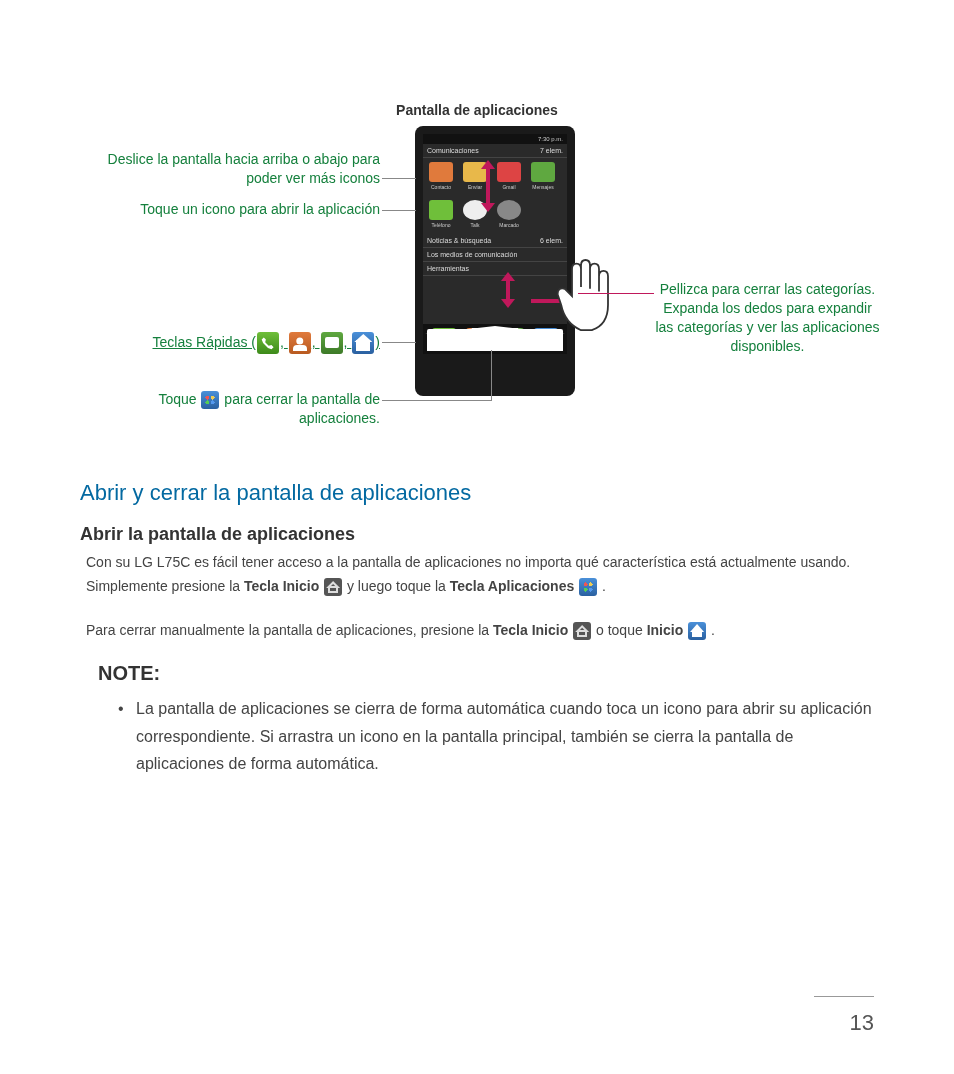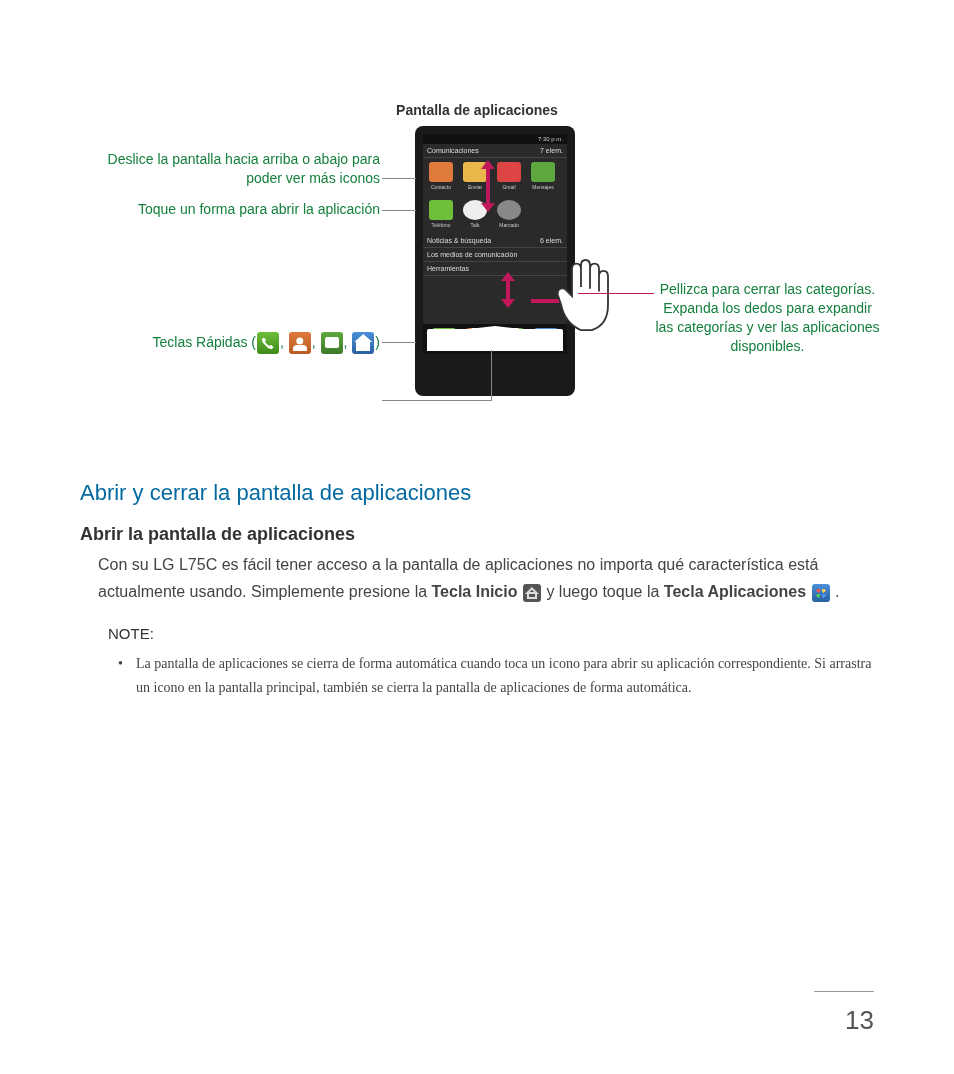--- a/index.html
+++ b/index.html
@@ -170,48 +170,47 @@
     font-weight: normal;
     font-size: 22px;
     margin-bottom: 18px;
   }
   h3.sub {
     font-weight: bold;
     font-size: 18px;
     margin-bottom: 6px;
   }
   p.body {
+    font-size: 14px;
+    line-height: 1.7;
+    color: #444;
+    margin-left: 6px;
+    margin-bottom: 20px;
+  }
+  .bold { font-weight: bold; }
+  .note-label { font-weight: bold; font-size: 20px; margin-left: 18px; margin-bottom: 10px; }
+  .note-item {
     font-size: 16px;
     line-height: 1.7;
     color: #444;
-    margin-left: 18px;
-    margin-bottom: 20px;
-  }
-  .bold { font-weight: bold; }
-  .note-label { font-weight: normal; font-size: 15px; margin-left: 28px; margin-bottom: 10px; }
-  .note-item {
-    font-size: 14px;
-    line-height: 1.7;
-    color: #444;
     margin-left: 38px;
     position: relative;
     padding-left: 18px;
-    font-family: Liberation Serif, serif;
   }
   .note-item::before {
     content: "•";
     position: absolute;
     left: 0;
     top: 0;
   }
   .page-num {
     position: absolute;
     bottom: 38px;
     right: 80px;
-    font-size: 26px;
+    font-size: 22px;
     color: #555;
   }
   .page-num::before {
     content:"";
     position:absolute;
     right: 0;
     top: -14px;
     width: 60px;
     height: 1px;
     background: #999;
@@ -298,40 +297,46 @@
       <div class="hand">
         <svg viewBox="0 0 100 100">
           <path d="M30 45 L30 20 Q30 14 35 14 Q40 14 40 20 L40 40 L40 16 Q40 10 45 10 Q50 10 50 16 L50 42 L50 20 Q50 14 55 14 Q60 14 60 20 L60 45 L60 28 Q60 22 65 22 Q70 22 70 28 L70 60 Q70 82 52 88 L40 88 Q22 80 18 60 L14 48 Q14 40 22 42 L30 50 Z" fill="white" stroke="#333" stroke-width="2"></path>
         </svg>
       </div>
     </div>
 
     <div class="callout left" style="left:0; top:70px; width:300px;">Deslice la pantalla hacia arriba o abajo para poder ver más iconos</div>
     <div class="lead" style="left:302px; top:98px; width:34px;"></div>
 
-    <div class="callout left" style="left:0; top:120px; width:300px;">Toque un forma para abrir la aplicación</div>
+    <div class="callout left" style="left:0; top:120px; width:300px;">Toque un icono para abrir la aplicación</div>
     <div class="lead" style="left:302px; top:130px; width:34px;"></div>
 
-    <div class="callout left" style="left:0; top:252px; width:300px;">
+    <div class="callout left" style="left:0; top:252px; width:300px;text-decoration:underline;">
       <span>Teclas Rápidas (</span><span class="inline-icon ic-phone"></span>, <span class="inline-icon ic-contact"></span>, <span class="inline-icon ic-msg"></span>, <span class="inline-icon ic-home"></span><span>)</span>
     </div>
     <div class="lead" style="left:302px; top:262px; width:34px;"></div>
 
+    <div class="callout left" style="left:0; top:310px; width:300px;">
+      <span>Toque</span> <span class="inline-icon small ic-apps"></span> <span>para cerrar la pantalla de aplicaciones.</span>
+    </div>
     <div class="lead" style="left:302px; top:320px; width:110px;"></div>
     <div class="lead" style="left:411px; top:270px; width:1px; height:50px;"></div>
 
     <div class="callout right" style="left:575px; top:200px; width:225px;">Pellizca para cerrar las categorías. Expanda los dedos para expandir las categorías y ver las aplicaciones disponibles.</div>
     <div class="lead" style="left:498px; top:213px; width:76px; background:#c0185b; height:1px;"></div>
   </div>
 
   <h2 class="red">Abrir y cerrar la pantalla de aplicaciones</h2>
 
   <h3 class="sub">Abrir la pantalla de aplicaciones</h3>
   <p class="body">
     <span>Con su LG L75C es fácil tener acceso a la pantalla de aplicaciones no importa qué característica está actualmente usando. Simplemente presione la </span><span class="bold">Tecla Inicio</span> <span class="inline-icon small ic-homekey"></span><span> y luego toque la </span><span class="bold">Tecla Aplicaciones</span> <span class="inline-icon small ic-apps"></span><span> .</span>
   </p>
 
+  <p class="body">
+    <span>Para cerrar manualmente la pantalla de aplicaciones, presione la </span><span class="bold">Tecla Inicio</span> <span class="inline-icon small ic-homekey"></span><span> o toque </span><span class="bold">Inicio</span> <span class="inline-icon small ic-home"></span><span> .</span>
+  </p>
 
   <div class="note-label">NOTE:</div>
   <div class="note-item">La pantalla de aplicaciones se cierra de forma automática cuando toca un icono para abrir su aplicación correspondiente. Si arrastra un icono en la pantalla principal, también se cierra la pantalla de aplicaciones de forma automática.</div>
 
   <div class="page-num">13</div>
 </div>
 
 </body></html>

